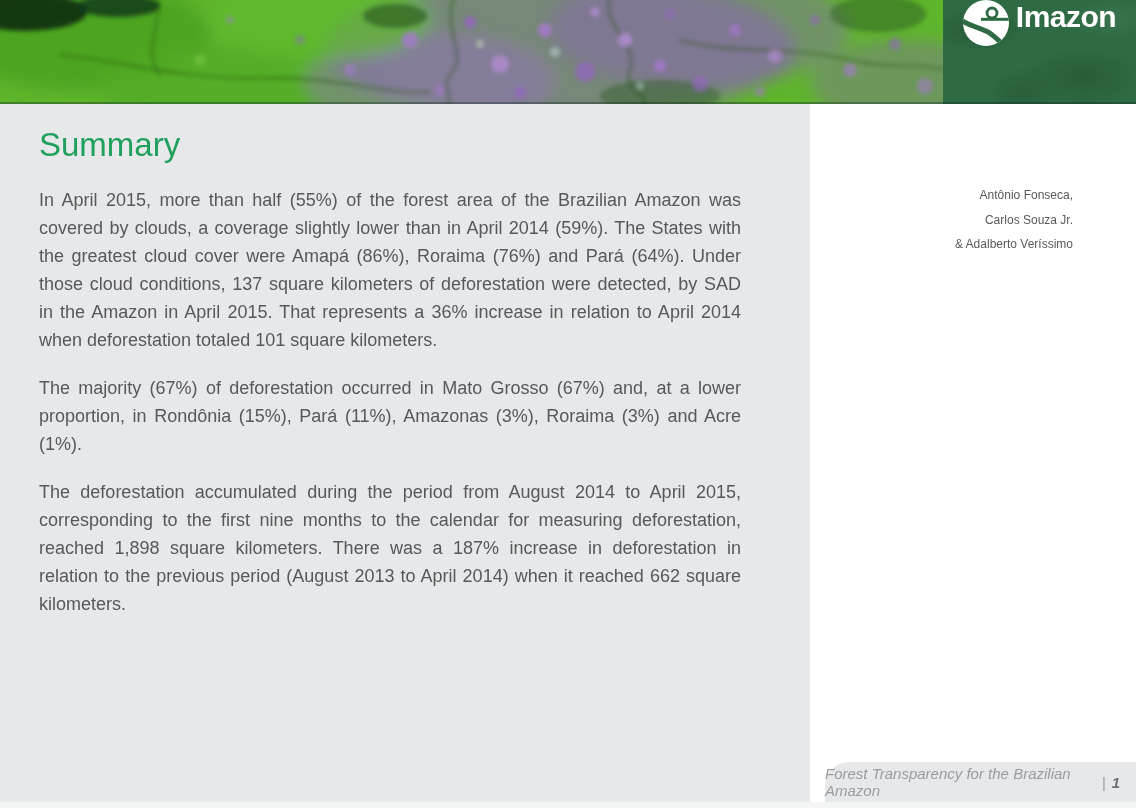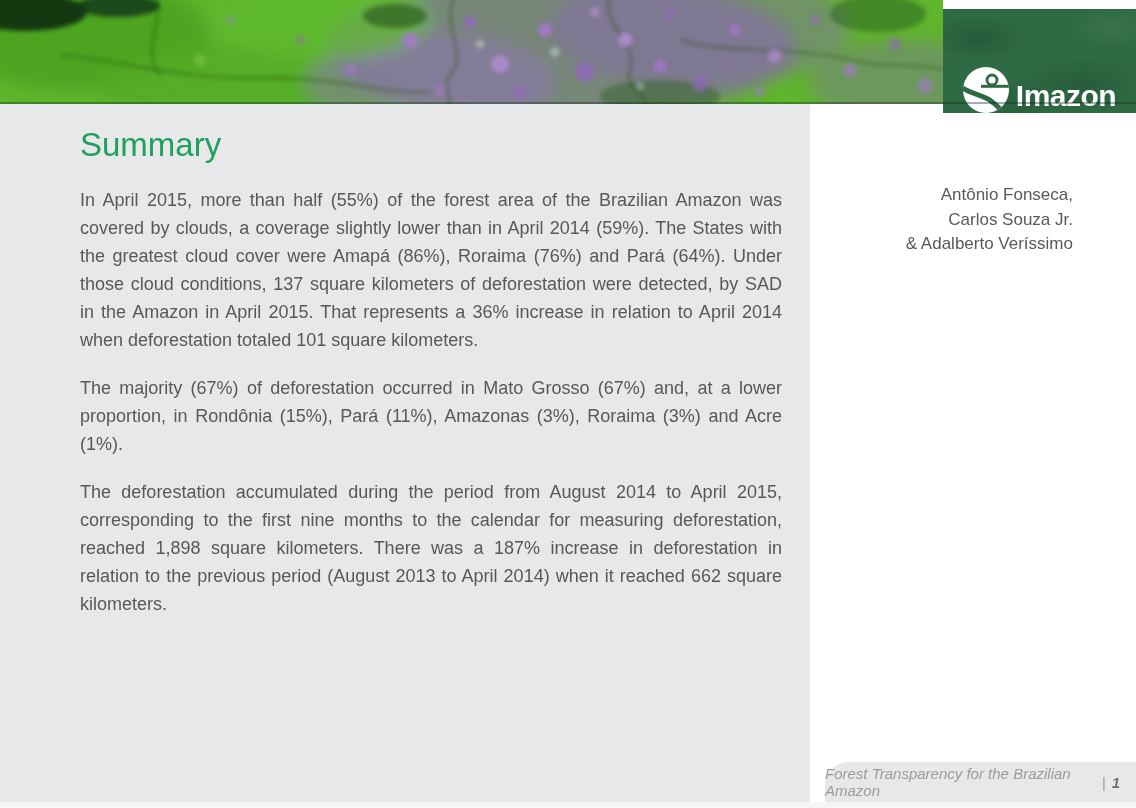--- a/index.html
+++ b/index.html
@@ -26,50 +26,50 @@
     color:#ffffff; white-space:nowrap;
   }
   .header-brand {
     position:absolute; left:943px; top:0; width:193px; height:104px;
     background-color:#2e6b44;
     background-image:
       radial-gradient(70px 34px at 18% 28%, rgba(0,0,0,.16), transparent 70%),
       radial-gradient(90px 44px at 72% 74%, rgba(0,0,0,.14), transparent 70%),
       radial-gradient(60px 28px at 88% 18%, rgba(255,255,255,.06), transparent 70%),
       radial-gradient(50px 40px at 40% 90%, rgba(0,0,0,.12), transparent 70%);
-    display:flex; align-items:flex-end; justify-content:center; gap:7px;margin-top:9px;
+    display:flex; align-items:flex-start; justify-content:center; gap:7px;
   }
   .logo { width:46px; height:46px; flex:0 0 auto; }
   .logo svg { display:block; }
   .logo-text { color:#ffffff; font-size:30px; font-weight:bold; letter-spacing:-0.5px; }
 
   
   .main-panel {
     position:absolute; top:104px; left:0; width:810px; height:698px;
     background:#e7e8e9;
-    padding:22px 45px 0 80px;
+    padding:22px 45px 0 39px;
   }
   .summary-heading {
     color:#1fa05c; font-size:33px; font-weight:normal;
     margin:0 0 22px 0; letter-spacing:0;
   }
   .para {
     width:702px;
     font-size:18px; line-height:28px;
     color:#57585a;
     text-align:justify;
     margin:0 0 16px 0;
   }
   .para + .para { margin-top:20px; }
 
   
   .authors {
     position:absolute; top:183px; right:63px;
     text-align:right; color:#58595b;
-    font-size:17px; line-height:24.5px;
+    font-size:12px; line-height:24.5px;
   }
 
   
   .footer-box {
     position:absolute; left:825px; right:0; top:762px; height:40px;
     background:#e7e8e9;
     border-top-left-radius:24px;
     display:flex; align-items:center; justify-content:flex-end;
     padding-right:16px; gap:6px;
   }

